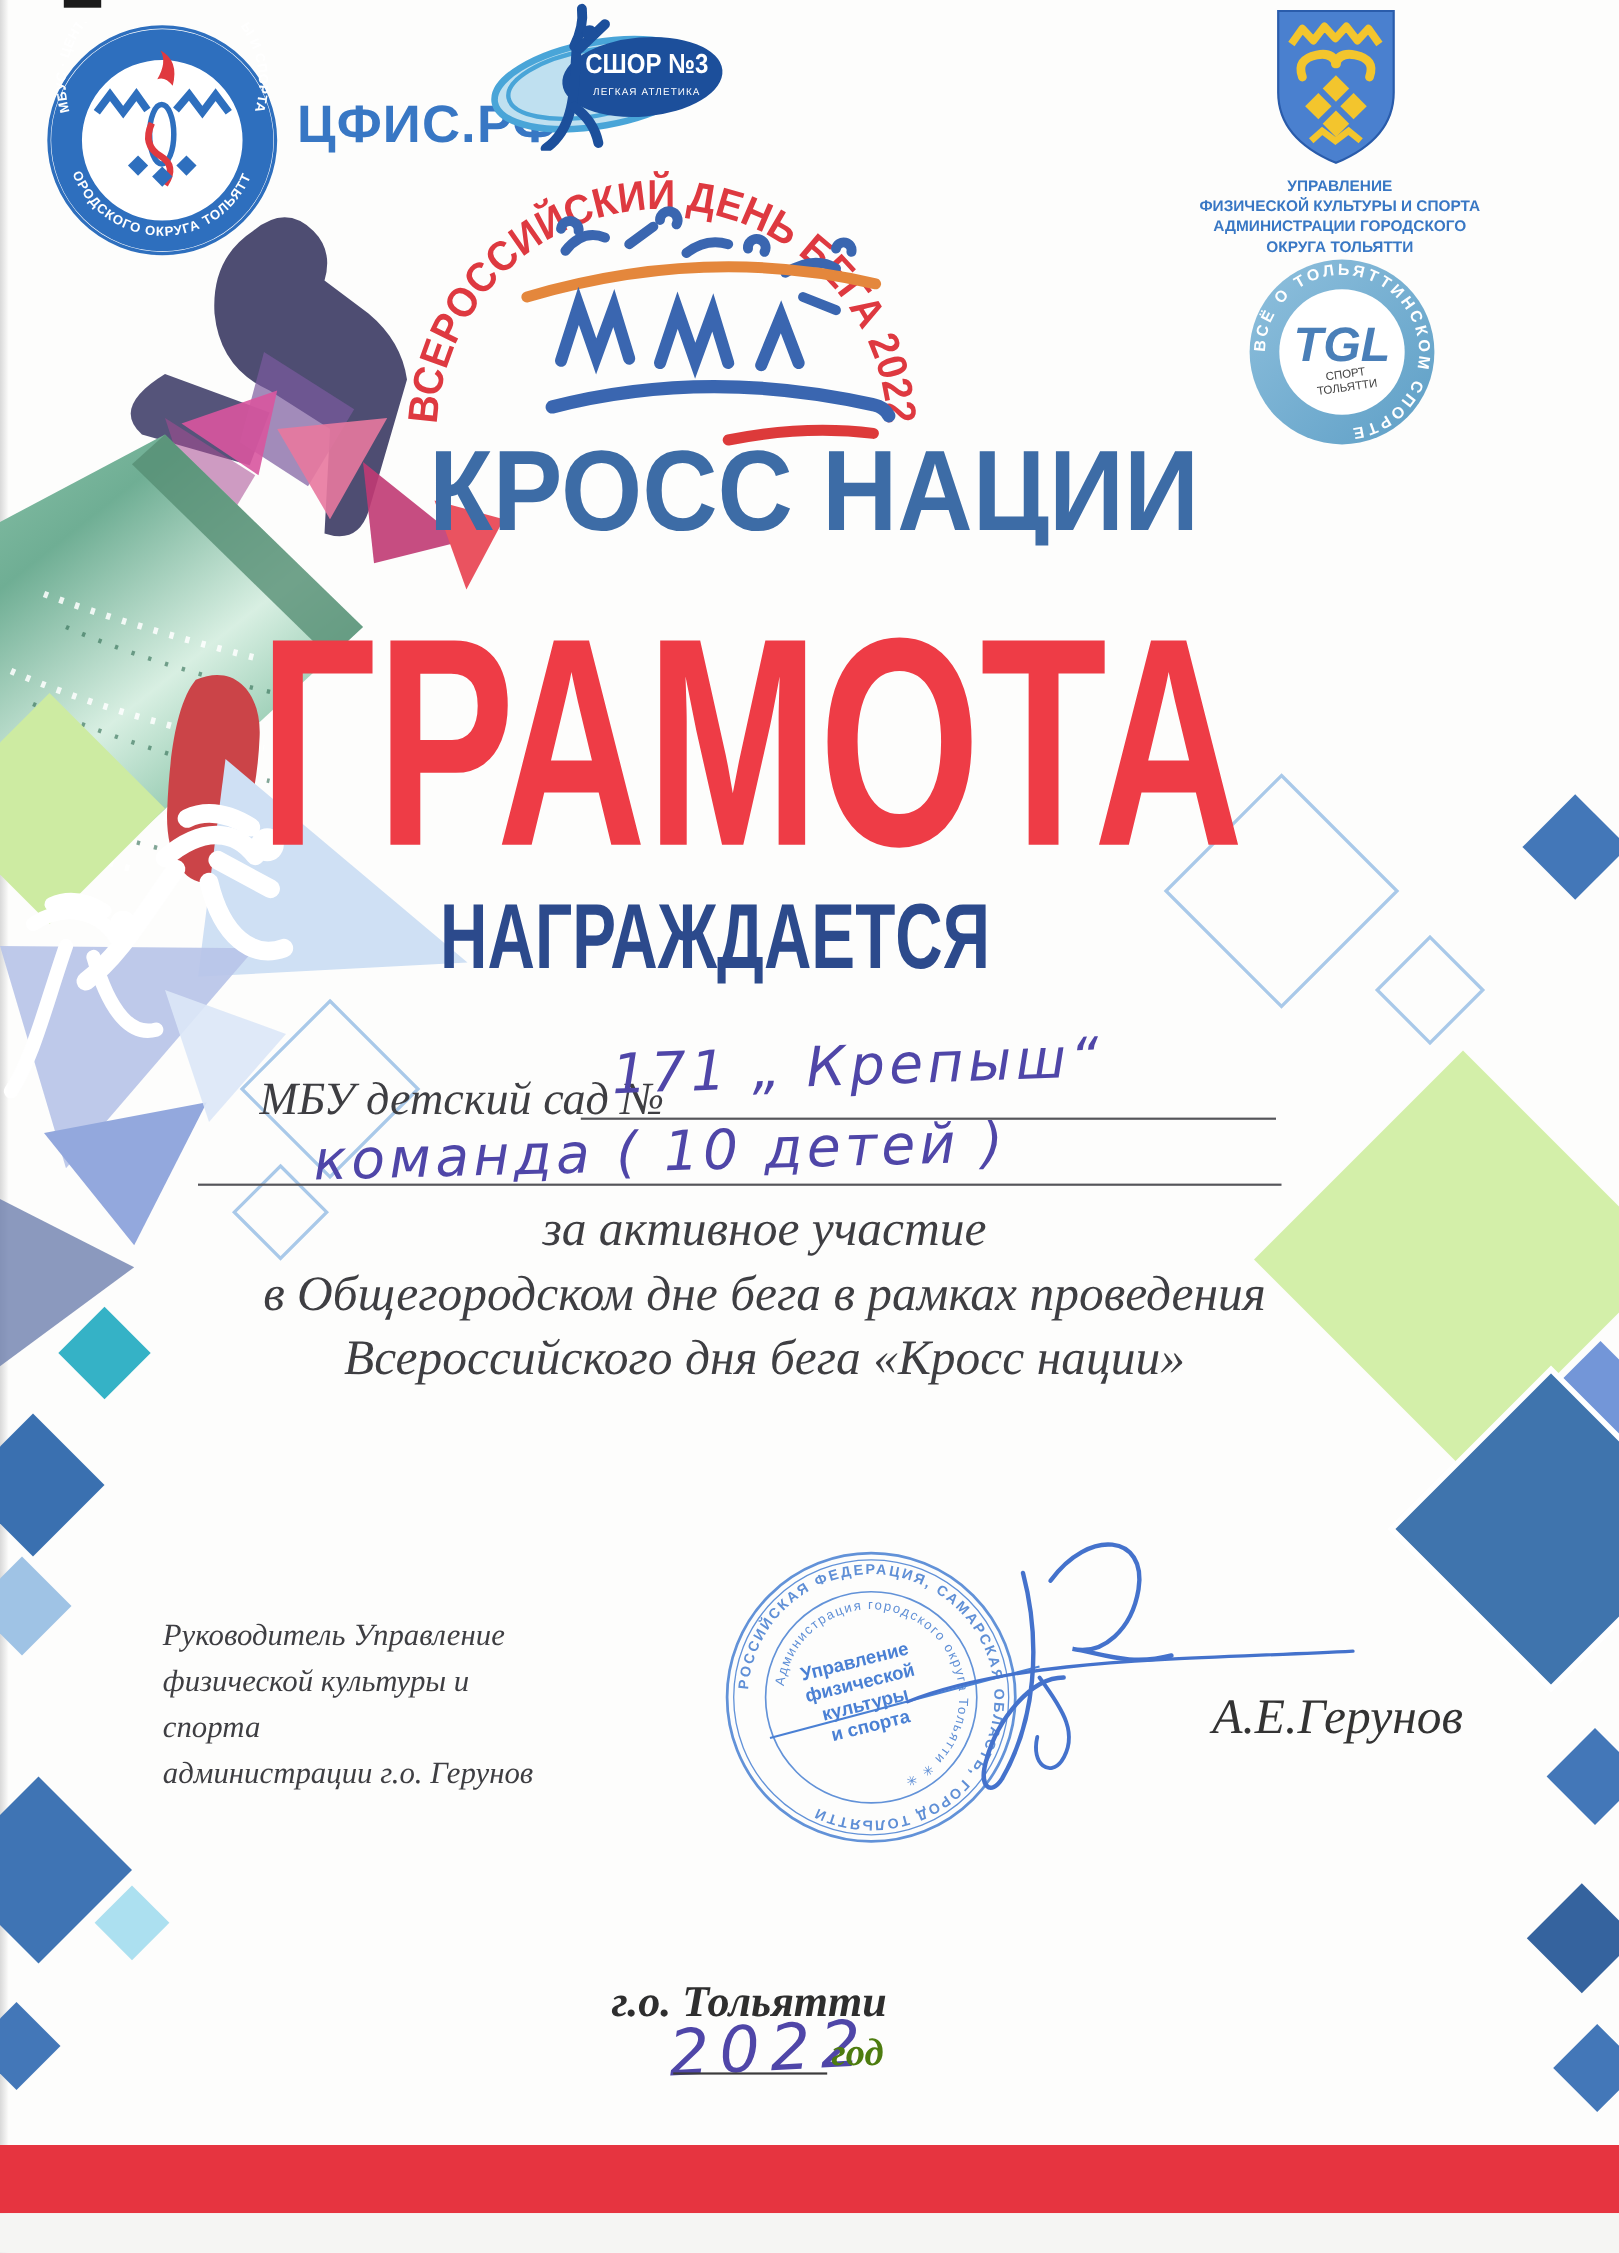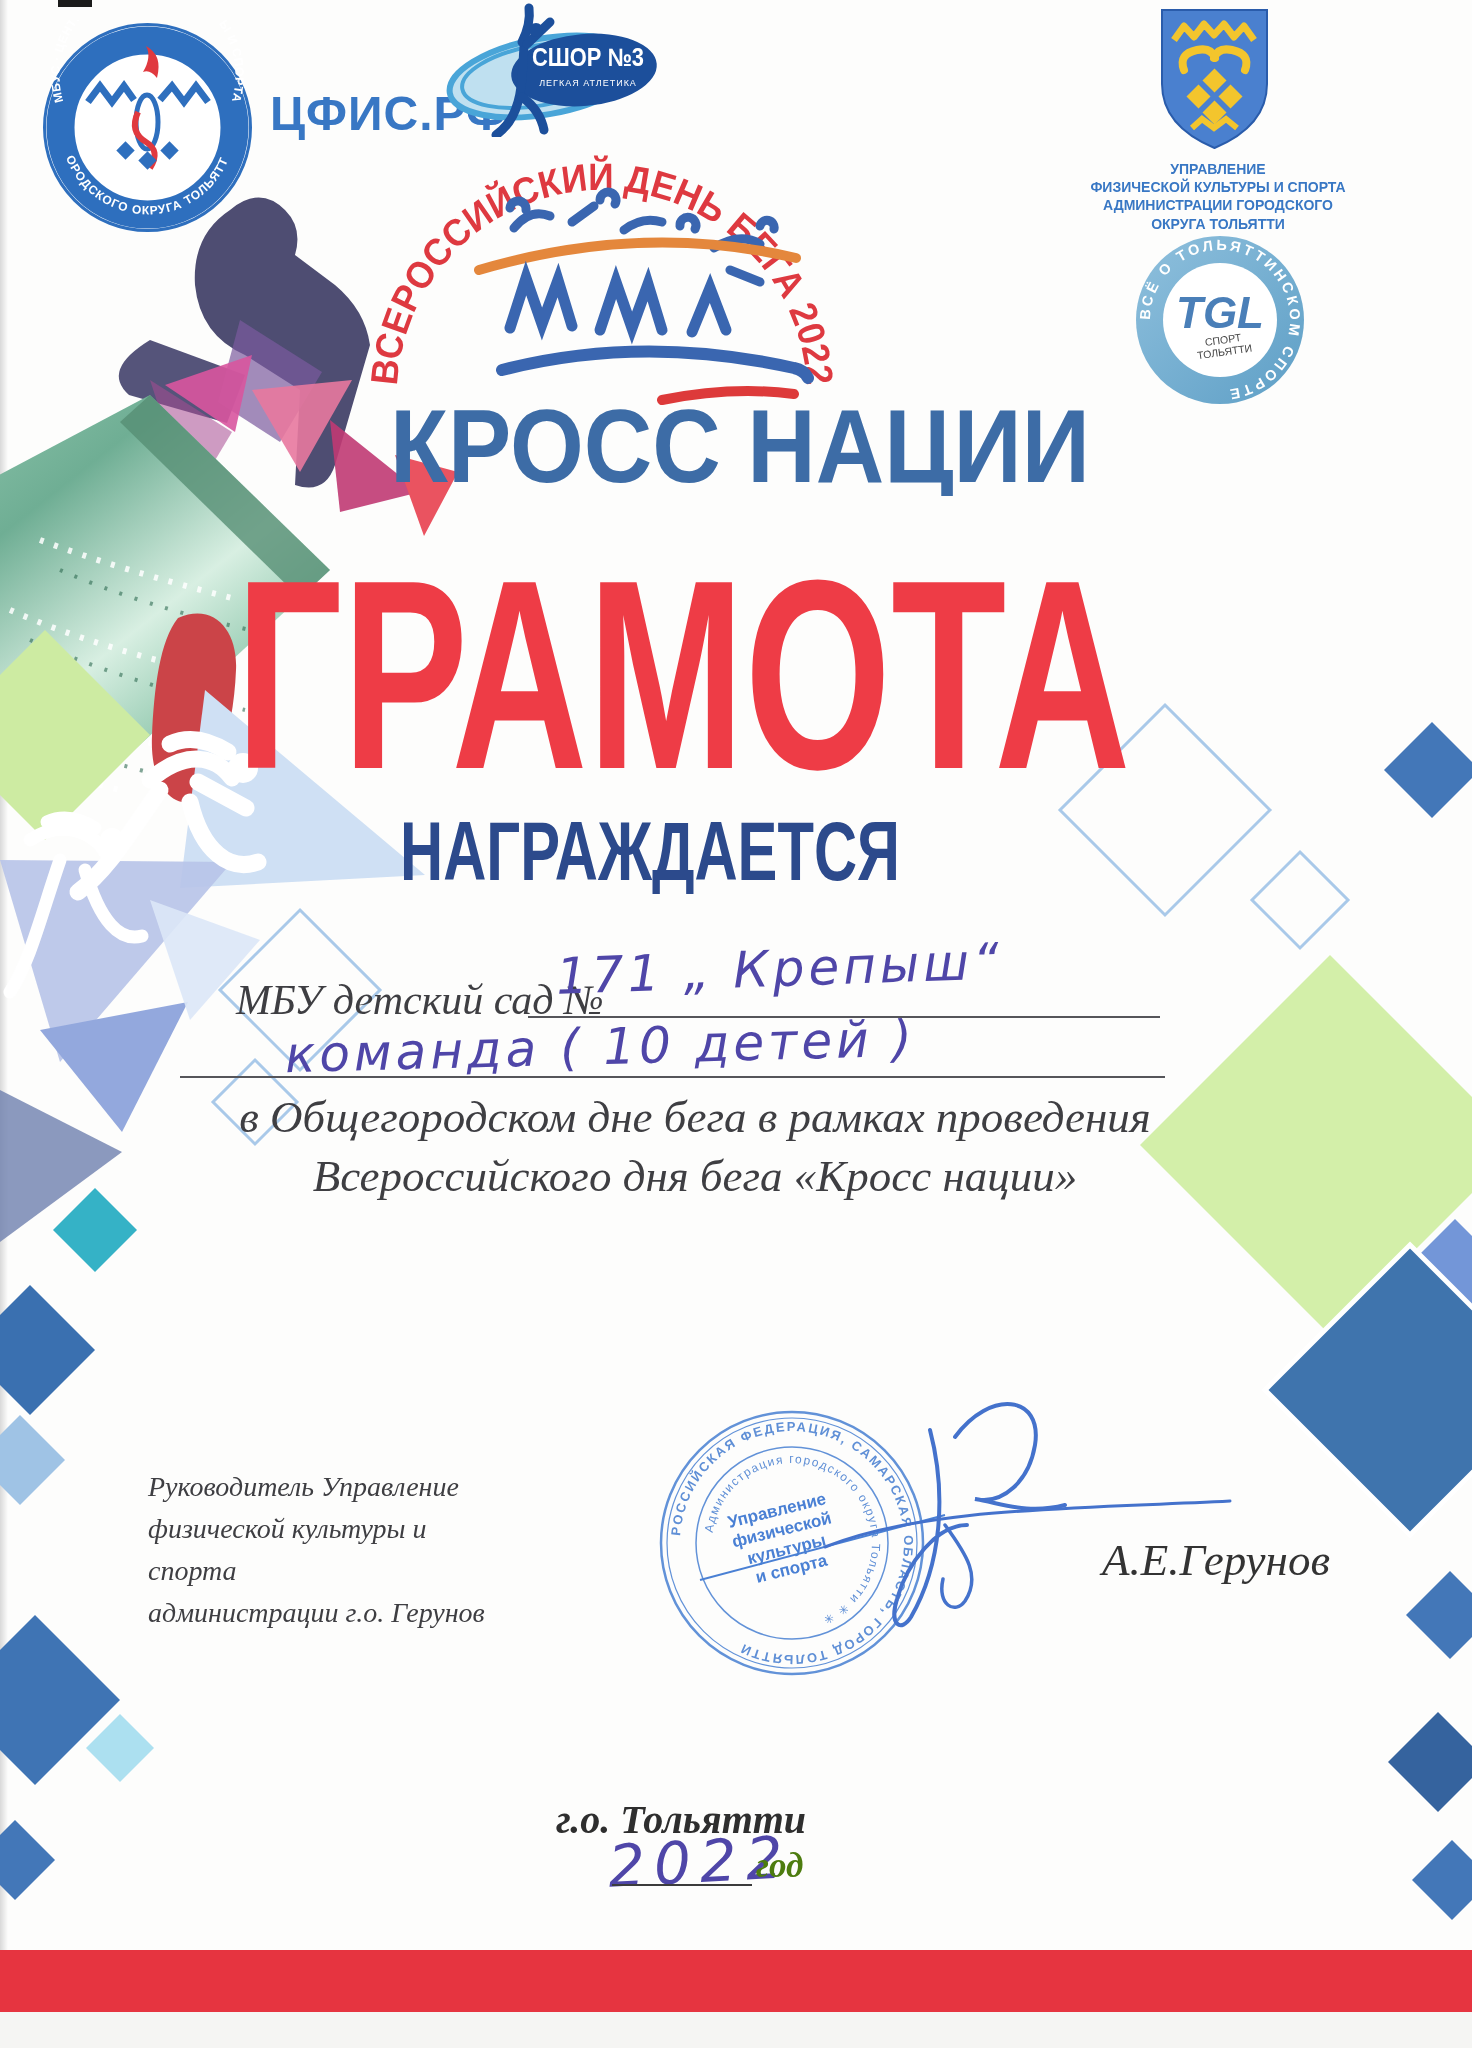--- a/index.html
+++ b/index.html
@@ -256,20 +256,21 @@
   </svg>
 
   <div class="abs serif-i" style="left:236px;top:962px;font-size:42px;margin-top:14px;">МБУ детский сад №</div>
   <div class="abs hand" style="left:556px;top:940px;font-size:50px;letter-spacing:4px;transform:rotate(-2deg);">171 „ Крепыш“</div>
   <div class="rule" style="left:528px;top:1016px;width:632px;"></div>
 
   <div class="abs hand" style="left:285px;top:1018px;font-size:50px;letter-spacing:4px;transform:rotate(-1.5deg);">команда ( 10 детей )</div>
   <div class="rule" style="left:180px;top:1076px;width:985px;"></div>
 
   <div class="abs serif-i" style="left:140px;top:1088px;width:1110px;text-align:center;font-size:45px;line-height:1.3;">
+    <div>за активное участие</div>
     <div>в Общегородском дне бега в рамках проведения</div>
     <div>Всероссийского дня бега «Кросс нации»</div>
   </div>
 
   <div class="abs serif-i role" style="left:148px;top:1466px;width:340px;">
     <div>Руководитель Управление</div>
     <div>физической культуры и спорта</div>
     <div>администрации г.о. Герунов</div>
   </div>
 

